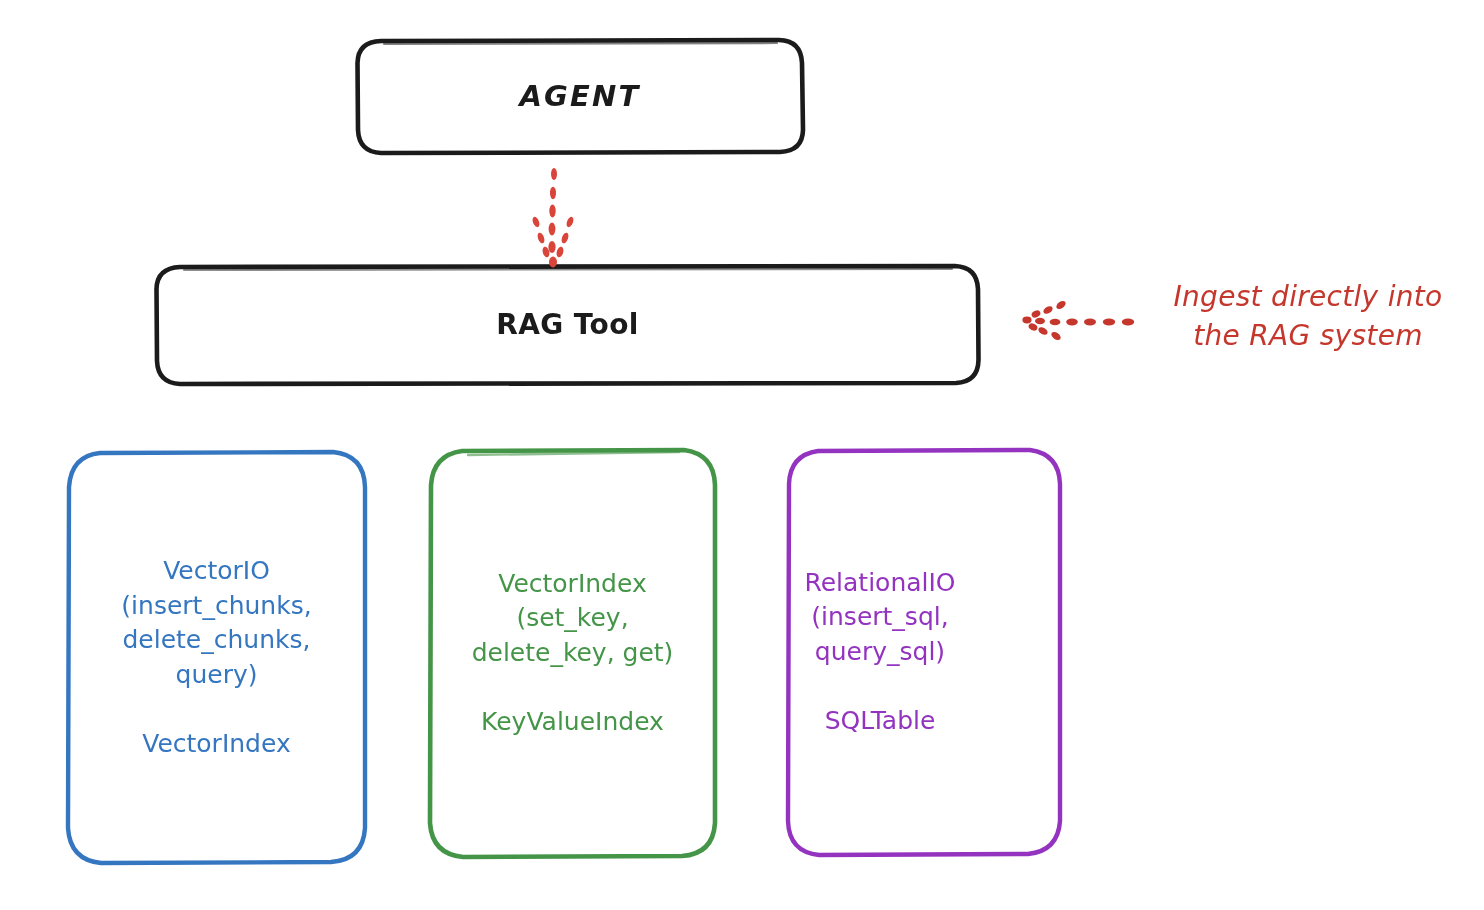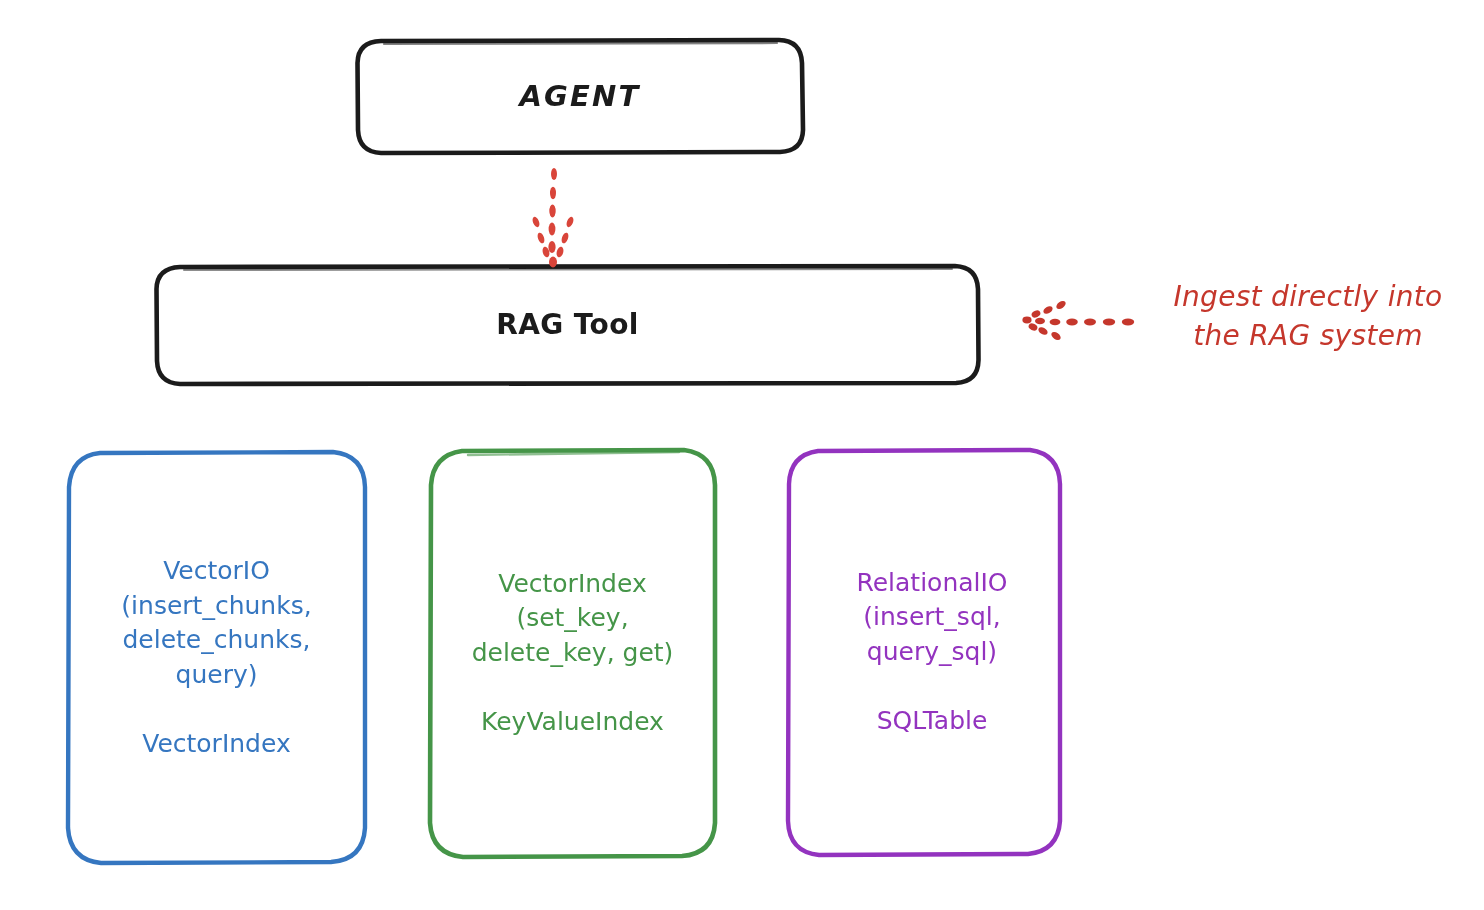--- a/index.html
+++ b/index.html
@@ -76,21 +76,21 @@
     width: 297px;
     height: 411px;
   }
   #node-keyvalueio {
     left: 430px;
     top: 450px;
     width: 285px;
     height: 406px;
   }
   #node-relationalio {
-    left: 796px;
+    left: 744px;
     top: 450px;
     width: 272px;
     height: 404px;
   }
   .store-label {
     font-size: 25px;
     line-height: 1.38;
     white-space: pre-line;
     padding: 0 6px;
     text-align: center;

